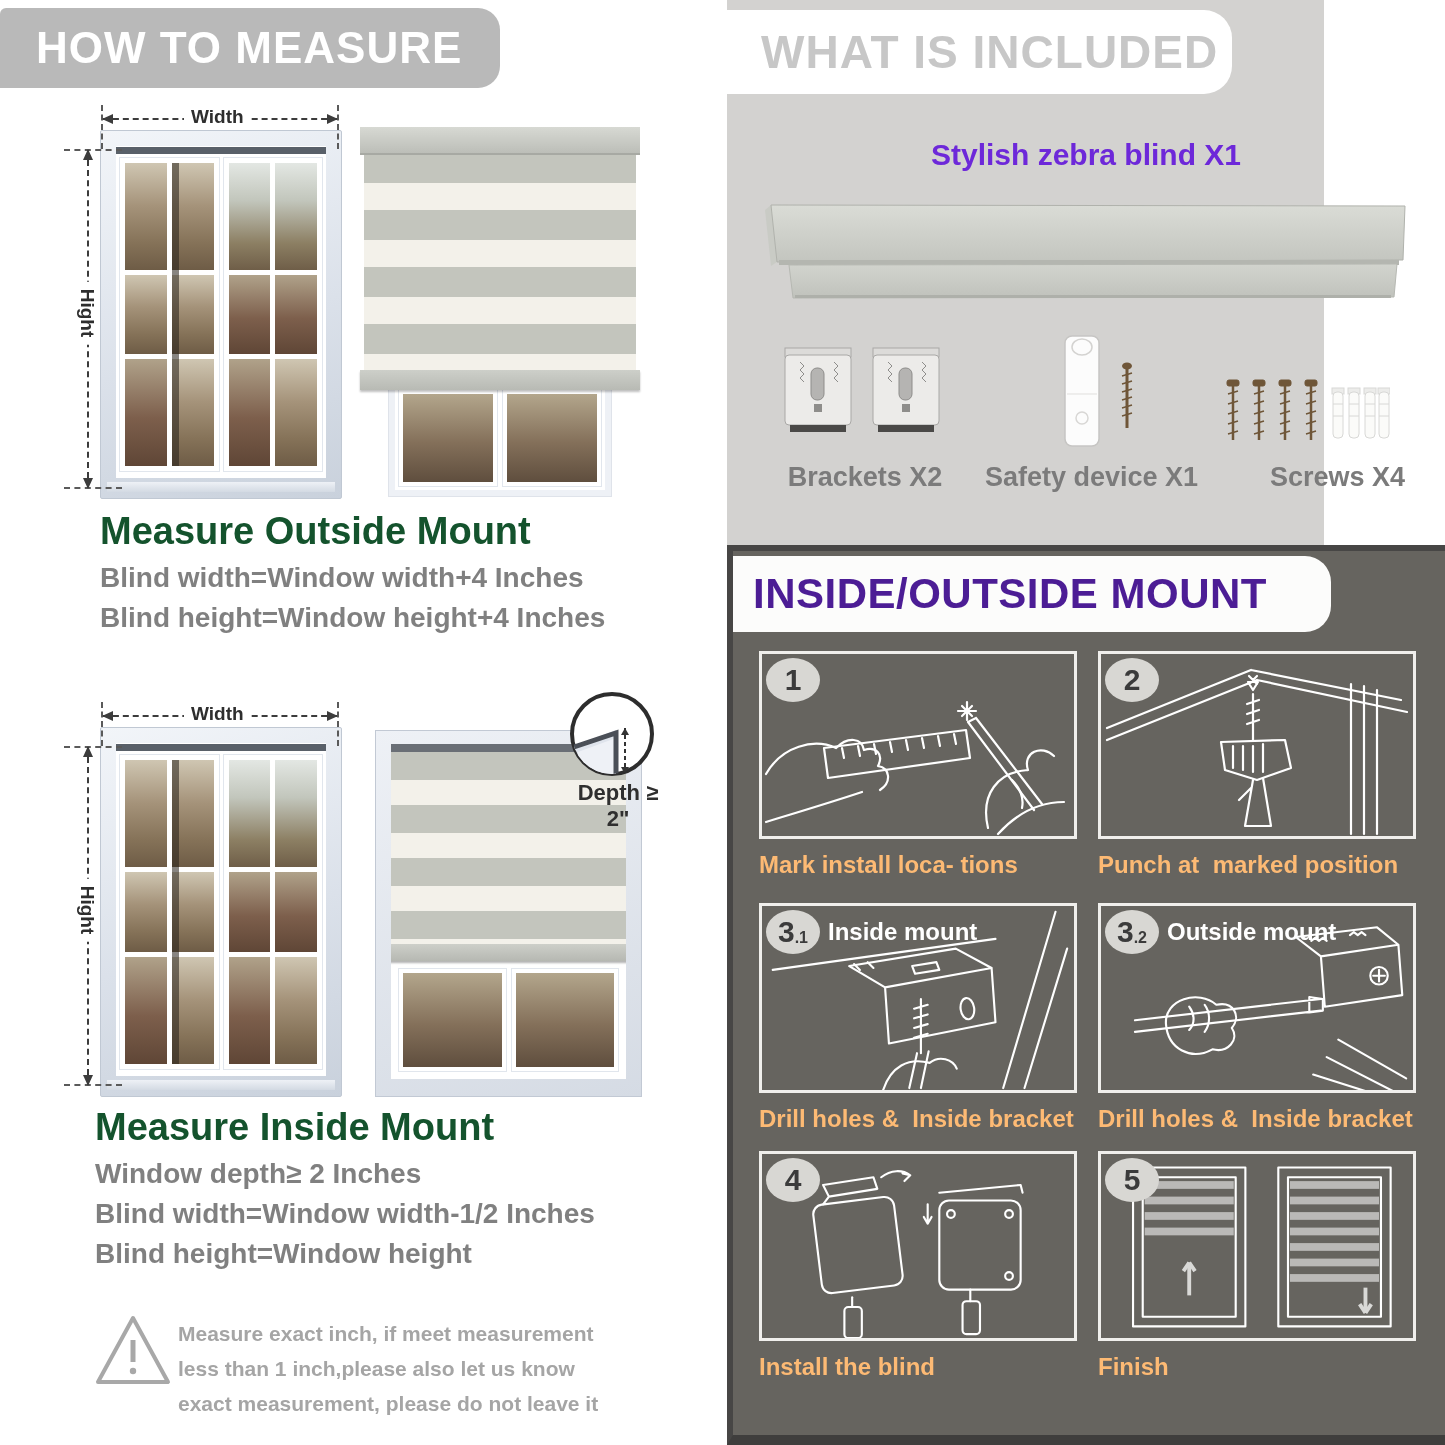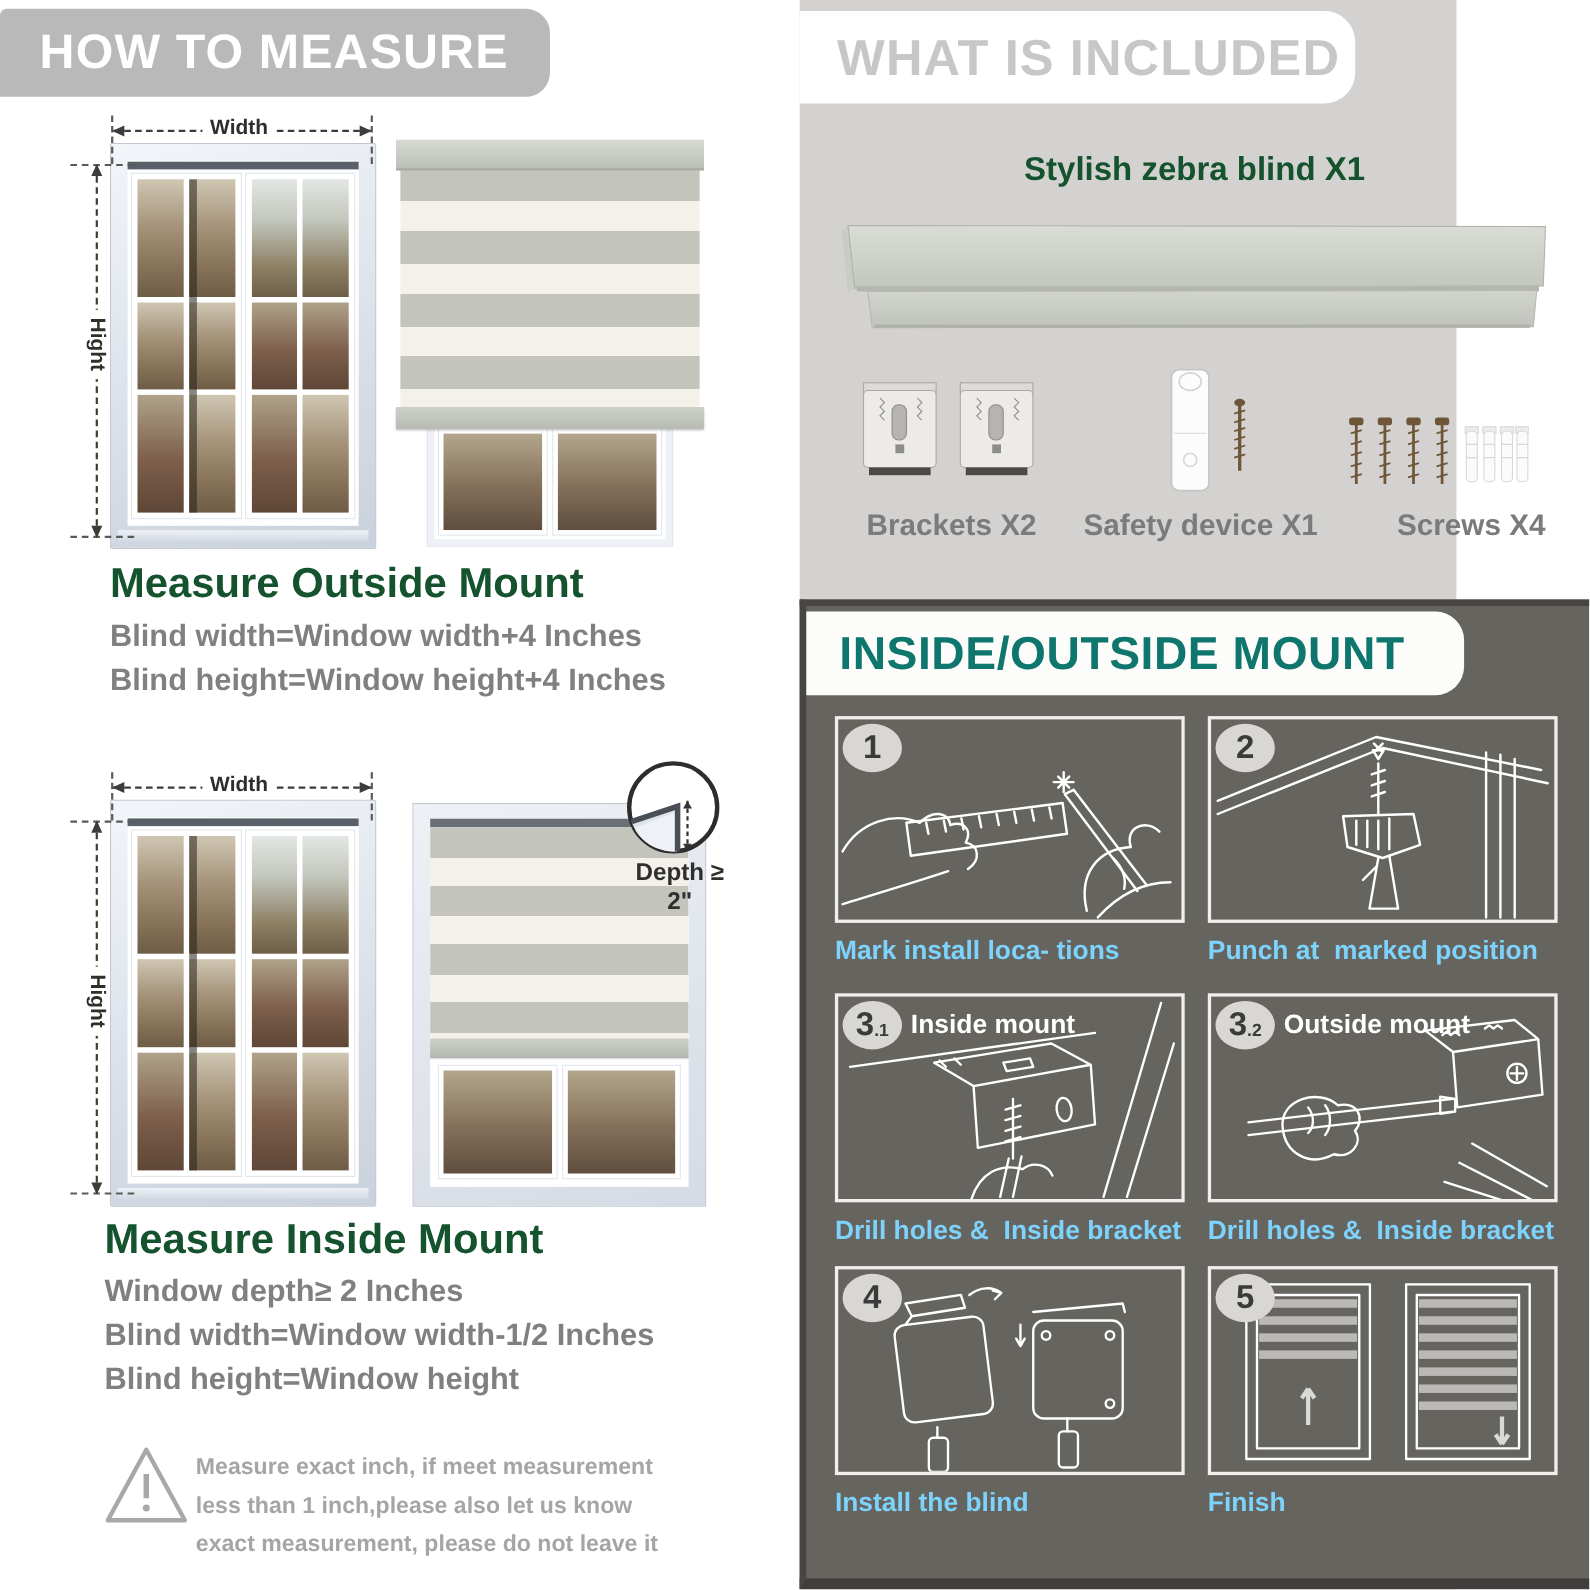--- a/index.html
+++ b/index.html
@@ -75,37 +75,37 @@
   .dim-label.vert{transform:rotate(90deg);transform-origin:center;}
 
   .depth-label{font-size:22px;font-weight:bold;color:#2f2f2f;text-align:center;}
   .warn-text{font-size:21px;color:#a5a5a5;line-height:35px;font-weight:bold;}
 
   
   .rpanel{left:727px;top:0;width:597px;height:1445px;background:#d3d2d0;}
   .inc-header{left:0;top:10px;width:505px;height:84px;background:#ffffff;border-radius:0 28px 28px 0;}
   .inc-header span{display:block;padding-left:34px;line-height:84px;color:#c7c7c7;
                    font-size:46px;font-weight:bold;letter-spacing:1px;}
-  .product-title{left:0;top:138px;width:718px;text-align:center;font-size:30px;font-weight:bold;color:#14532d;}
+  .product-title{left:0;top:138px;width:718px;text-align:center;font-size:30px;font-weight:bold;color:#6d28d9;}
   .item-label{top:462px;text-align:center;font-size:27px;font-weight:bold;color:#7b7b7b;}
 
   .dark{left:0;top:545px;width:718px;height:900px;background:#66645f;
         border-top:6px solid #474645;border-left:6px solid #474645;border-bottom:10px solid #3f3e3d;box-sizing:border-box;}
   .mount-header{left:0;top:5px;width:598px;height:76px;background:#fcfcfb;border-radius:0 26px 26px 0;}
-  .mount-header span{display:block;padding-left:30px;line-height:76px;color:#0f766e;
+  .mount-header span{display:block;padding-left:20px;line-height:76px;color:#4c1d95;
                      font-size:42px;font-weight:bold;letter-spacing:.5px;}
   .tile{width:318px;border:3px solid #f0efec;box-sizing:border-box;}
   .tile svg{position:absolute;inset:0;width:100%;height:100%;}
   .tile .art{stroke:#ffffff;fill:none;stroke-width:2.2;stroke-linecap:round;stroke-linejoin:round;}
   .badge{position:absolute;left:4px;top:4px;width:54px;height:44px;border-radius:50%;
          background:#d8d7d3;color:#3b3b3b;display:flex;align-items:center;justify-content:center;
          font-weight:bold;font-size:30px;z-index:2;}
   .badge .sub{font-size:16px;margin-top:12px;}
   .ttitle{position:absolute;left:66px;top:12px;color:#ffffff;font-weight:bold;font-size:24px;z-index:2;}
-  .cap{color:#7dd3fc;font-weight:bold;font-size:24px;white-space:pre-wrap;}
+  .cap{color:#fdba74;font-weight:bold;font-size:24px;white-space:pre-wrap;}
 </style>
 </head>
 <body>
 
 <div id="canvas">
 
   <div class="abs header-bar">
     <span>HOW TO MEASURE</span>
   </div>
 

